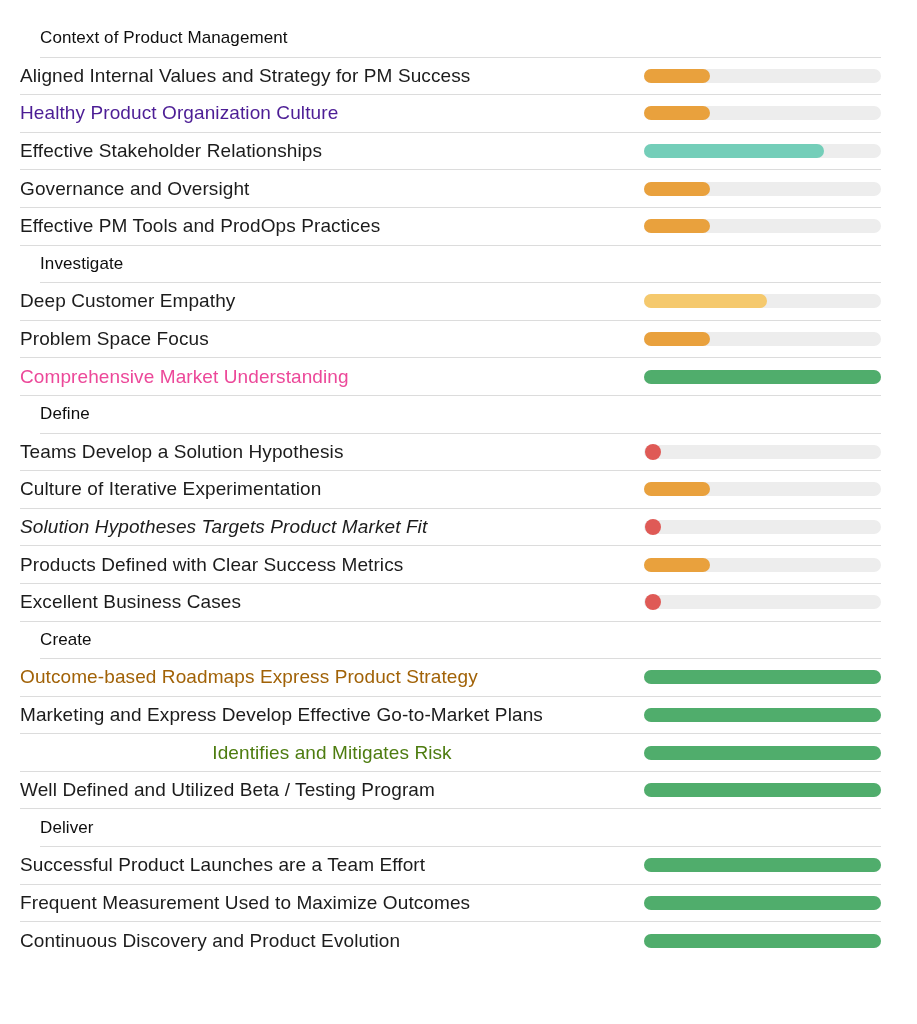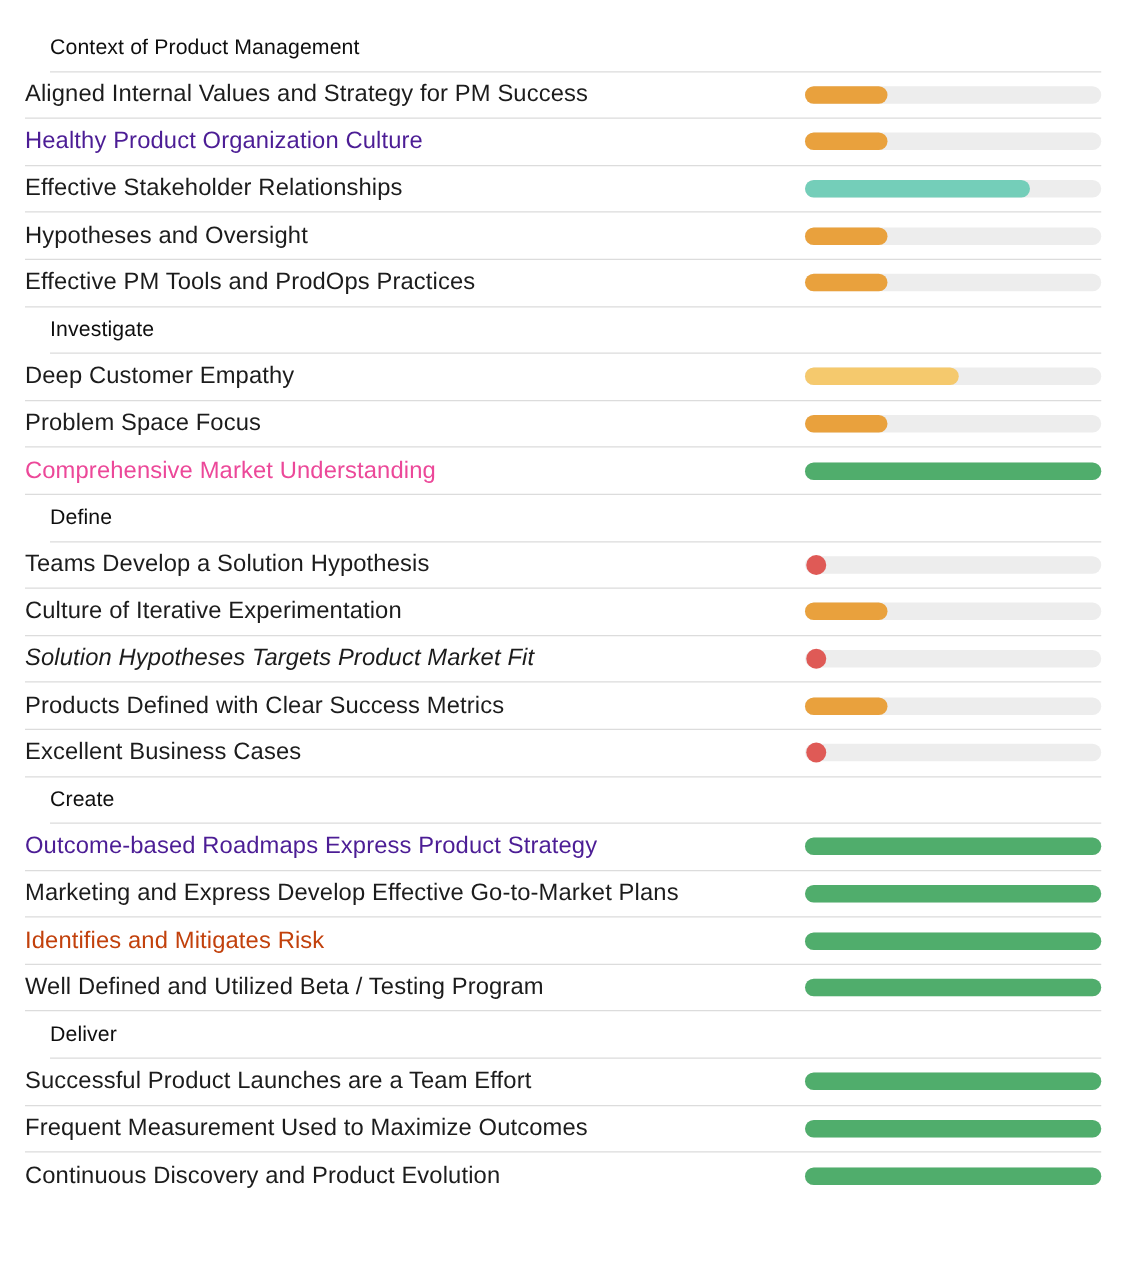--- a/index.html
+++ b/index.html
@@ -89,21 +89,21 @@
         <div class="bar-fill" style="width: 28%; background: rgb(233, 161, 61);"></div>
       </div>
     </div>
     <div class="row">
       <span class="label" style="color: rgb(28, 28, 28);">Effective Stakeholder Relationships</span>
       <div class="bar-track">
         <div class="bar-fill" style="width: 76%; background: rgb(116, 206, 185);"></div>
       </div>
     </div>
     <div class="row">
-      <span class="label" style="color: rgb(28, 28, 28);">Hypotheses and Oversight</span>
+      <span class="label" style="color: rgb(28, 28, 28);">Governance and Oversight</span>
       <div class="bar-track">
         <div class="bar-fill" style="width: 28%; background: rgb(233, 161, 61);"></div>
       </div>
     </div>
     <div class="row">
       <span class="label" style="color: rgb(28, 28, 28);">Effective PM Tools and ProdOps Practices</span>
       <div class="bar-track">
         <div class="bar-fill" style="width: 28%; background: rgb(233, 161, 61);"></div>
       </div>
     </div>
@@ -152,33 +152,33 @@
       </div>
     </div>
     <div class="row">
       <span class="label" style="color: rgb(28, 28, 28);">Excellent Business Cases</span>
       <div class="bar-track">
         <div class="score-dot" style="background: rgb(223, 90, 86);"></div>
       </div>
     </div>
     <div class="section-header" style="color: rgb(14, 14, 14);">Create</div>
     <div class="row">
-      <span class="label" style="color: #4c1d95;">Outcome-based Roadmaps Express Product Strategy</span>
+      <span class="label" style="color: #a16207;">Outcome-based Roadmaps Express Product Strategy</span>
       <div class="bar-track">
         <div class="bar-fill" style="width: 100%; background: rgb(80, 173, 108);"></div>
       </div>
     </div>
     <div class="row">
       <span class="label" style="color: rgb(28, 28, 28);">Marketing and Express Develop Effective Go-to-Market Plans</span>
       <div class="bar-track">
         <div class="bar-fill" style="width: 100%; background: rgb(80, 173, 108);"></div>
       </div>
     </div>
     <div class="row">
-      <span class="label" style="color: #c2410c;">Identifies and Mitigates Risk</span>
+      <span class="label" style="color: #4d7c0f; text-align: center;">Identifies and Mitigates Risk</span>
       <div class="bar-track">
         <div class="bar-fill" style="width: 100%; background: rgb(80, 173, 108);"></div>
       </div>
     </div>
     <div class="row">
       <span class="label" style="color: rgb(28, 28, 28);">Well Defined and Utilized Beta / Testing Program</span>
       <div class="bar-track">
         <div class="bar-fill" style="width: 100%; background: rgb(80, 173, 108);"></div>
       </div>
     </div>

